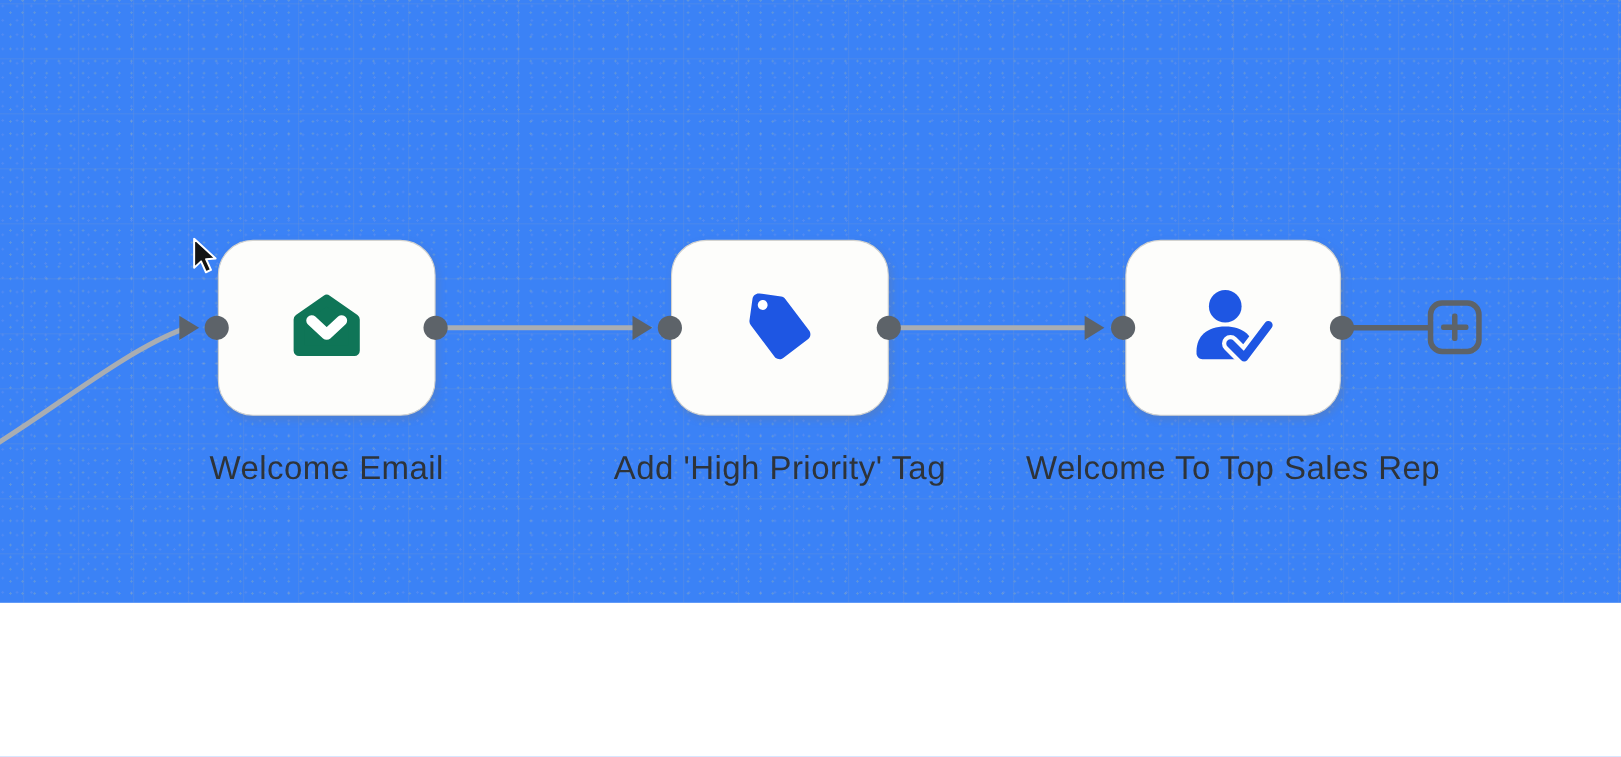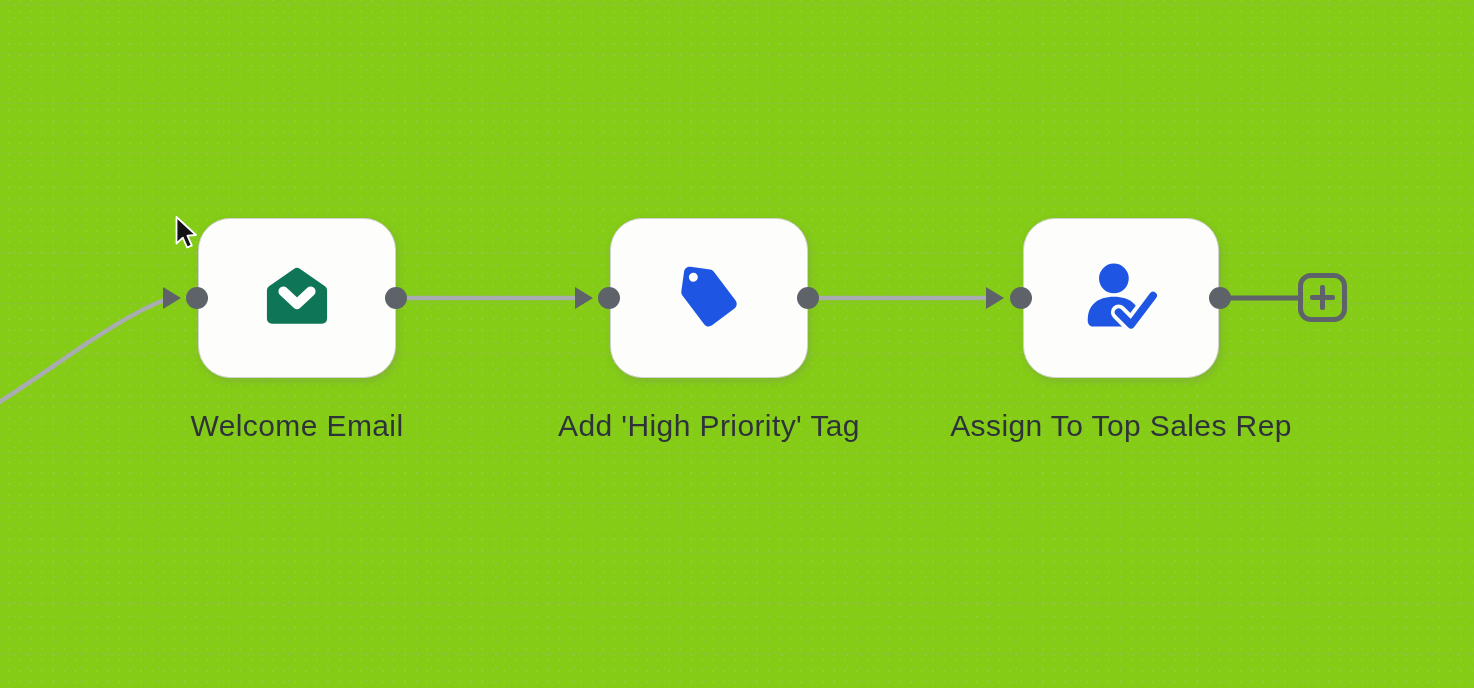--- a/index.html
+++ b/index.html
@@ -1,21 +1,21 @@
 <!DOCTYPE html>
 <html><head>
 <meta charset="utf-8">
 <style>
   html,body{margin:0;padding:0;}
   body{font-family:"Liberation Sans","DejaVu Sans",sans-serif;}
 
   .canvas{
     position:relative;
-    width:1474px;height:688px;
-    background-color:#84cc16;
+    width:1474px;height:548px;
+    background-color:#3b82f6;
     overflow:hidden;
   }
   
   .canvas::before{
     content:"";
     position:absolute;inset:0;
     background-image:
       repeating-linear-gradient(to right, rgba(160,162,175,.16) 0 1px, transparent 1px 50px),
       repeating-linear-gradient(to bottom, rgba(160,162,175,.16) 0 1px, transparent 1px 50px),
       radial-gradient(rgba(216,214,130,.22) 1px, transparent 1px),
@@ -118,21 +118,21 @@
     <svg width="76" height="76" viewBox="0 0 64 64">
       <circle cx="26" cy="15.5" r="12.5" fill="#1e56e3"></circle>
       <path d="M26 31 C12 31 4 38.5 4 50 L4 51.5 C4 54 6 56 8.5 56 L43.5 56 C46 56 48 54 48 51.5 L48 50 C48 38.5 40 31 26 31 Z" fill="#1e56e3"></path>
       <path d="M30 44 L40.5 54.5 L59 30" fill="none" stroke="#fdfdfb" stroke-width="13" stroke-linecap="round" stroke-linejoin="round"></path>
       <path d="M30 44 L40.5 54.5 L59 30" fill="none" stroke="#1e56e3" stroke-width="6.5" stroke-linecap="round" stroke-linejoin="round"></path>
     </svg>
   </div>
 
   <div class="node-label label-1">Welcome Email</div>
   <div class="node-label label-2">Add 'High Priority' Tag</div>
-  <div class="node-label label-3">Assign To Top Sales Rep</div>
+  <div class="node-label label-3">Welcome To Top Sales Rep</div>
 
   <div class="add-btn">
     <span class="bar h"></span>
     <span class="bar v"></span>
   </div>
 
   <svg class="cursor" width="24" height="34" viewBox="0 0 24 34">
     <path d="M1.5 1 L1.5 27.5 L7.8 21.6 L12.2 31.5 L16.8 29.4 L12.4 19.7 L21 19 Z" fill="#141414" stroke="#ffffff" stroke-width="1.8" stroke-linejoin="round"></path>
   </svg>
 

